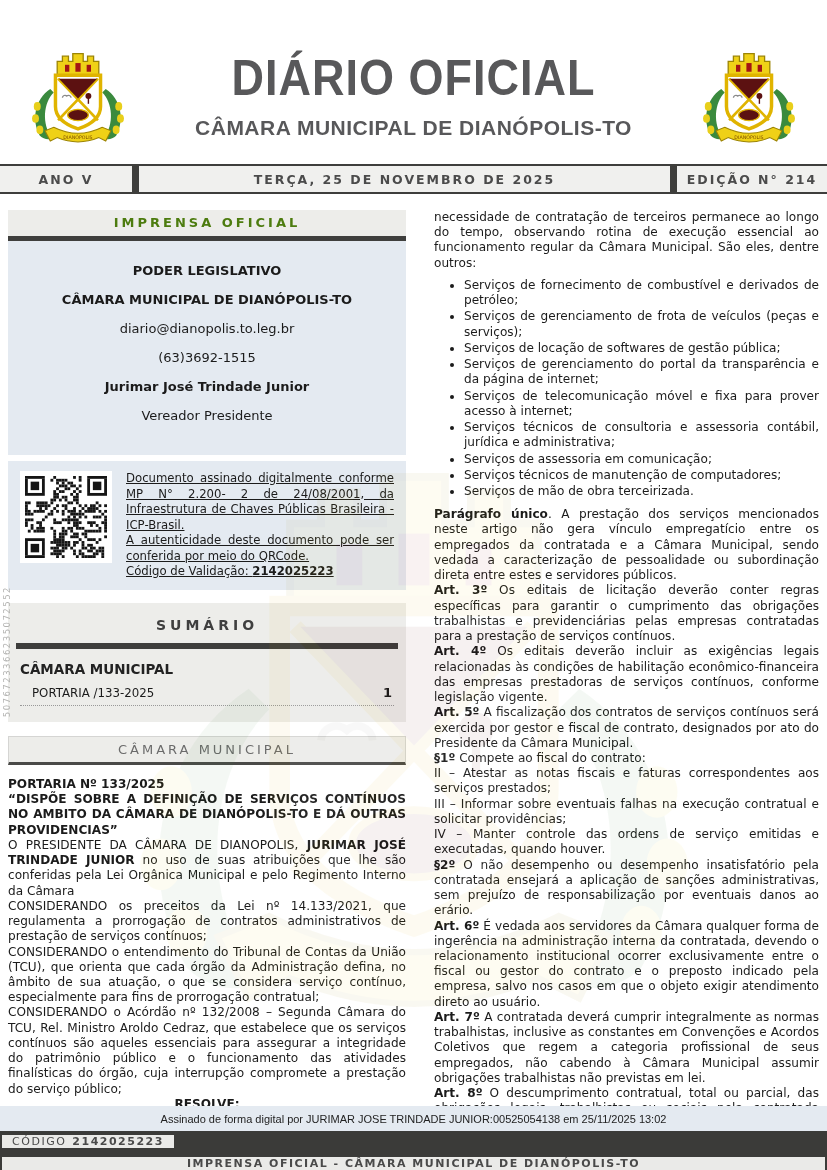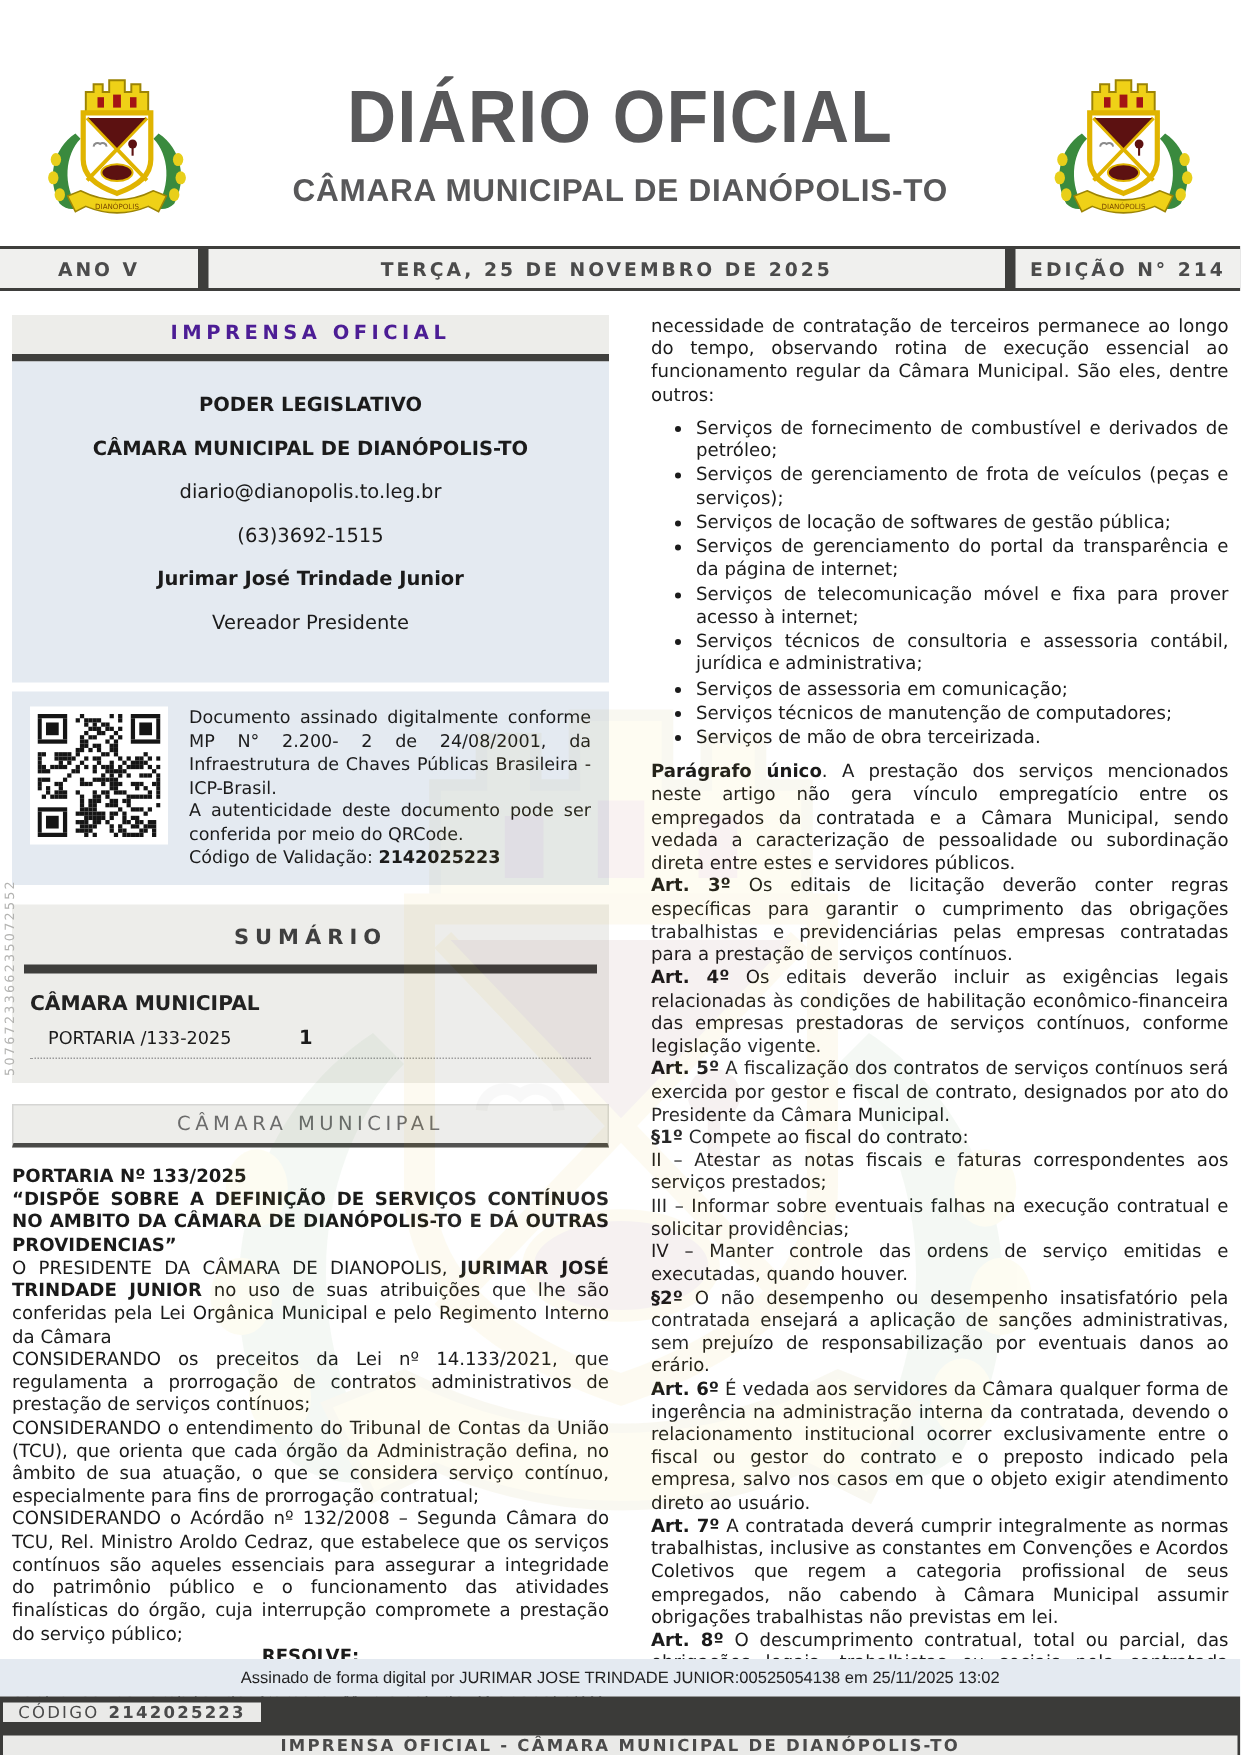--- a/index.html
+++ b/index.html
@@ -17,35 +17,35 @@
   .infobar .cell{display:flex;align-items:center;justify-content:center;background:#f0f0ee;
         font-weight:bold;font-size:12.5px;letter-spacing:2px;color:#4b4b4b;height:26px;}
   .cell-year{width:132px;}
   .cell-date{flex:1;}
   .cell-edition{width:150px;}
   
   .columns{display:flex;gap:28px;padding:16px 8px 0;align-items:flex-start;}
   .col-left{flex:0 0 398px;}
   .col-right{flex:1;}
   .panel-header{background:#ededea;border-bottom:5px solid #3f3f3d;text-align:center;
-        font-weight:bold;font-size:13px;letter-spacing:3px;color:#4c1d95;padding:5px 0 6px;}
+        font-weight:bold;font-size:13px;letter-spacing:3px;color:#4d7c0f;padding:5px 0 6px;}
   .panel-blue{background:#e4eaf1;}
   .contact{text-align:center;padding:22px 8px 18px;}
   .contact p{margin:0 0 14px;font-size:13px;}
   .qr-panel{display:flex;gap:14px;margin-top:6px;padding:10px 12px;}
   .qr-code{width:92px;height:92px;background:#fff;flex:none;padding:5px;box-sizing:border-box;}
   .qr-code svg{width:100%;height:100%;display:block;}
-  .qr-text{font-size:11.7px;line-height:1.33;text-align:justify;}
+  .qr-text{font-size:11.7px;line-height:1.33;text-align:justify;text-decoration:underline;}
   .qr-text p{margin:0;}
   .summary-panel{background:#ededea;margin-top:13px;padding:8px 12px 16px;}
   .summary-title{text-align:center;font-weight:bold;letter-spacing:4px;font-size:14px;color:#3f3f3f;padding:6px 0 10px;}
   .summary-rule{height:6px;background:#3e3e3c;margin:0 -4px;}
   .summary-section{font-weight:bold;font-size:13.5px;margin:12px 0 8px;color:#222;}
-  .summary-row{display:flex;justify-content:flex-start;align-items:baseline;font-size:11.8px;
-        padding:0 2px 5px 12px;border-bottom:1px dotted #999;cursor:pointer;gap:45px;}
+  .summary-row{display:flex;justify-content:space-between;align-items:baseline;font-size:11.8px;
+        padding:0 2px 5px 12px;border-bottom:1px dotted #999;cursor:pointer;}
   .summary-page{font-weight:bold;font-size:13px;}
   .section-header{margin-top:14px;background:#ededea;border:1px solid #d5d5d3;border-bottom:3px solid #4a4a48;
         text-align:center;color:#6b6b6b;letter-spacing:3px;font-size:13px;padding:5px 0;}
   
   .body-text{margin-top:12px;font-size:12.1px;line-height:1.26;text-align:justify;}
   .col-right.body-text{margin-top:0;}
   .body-text p{margin:0;}
   .b{font-weight:bold;}
   .center{text-align:center;}
   .gap-top{margin-top:8px !important;}

